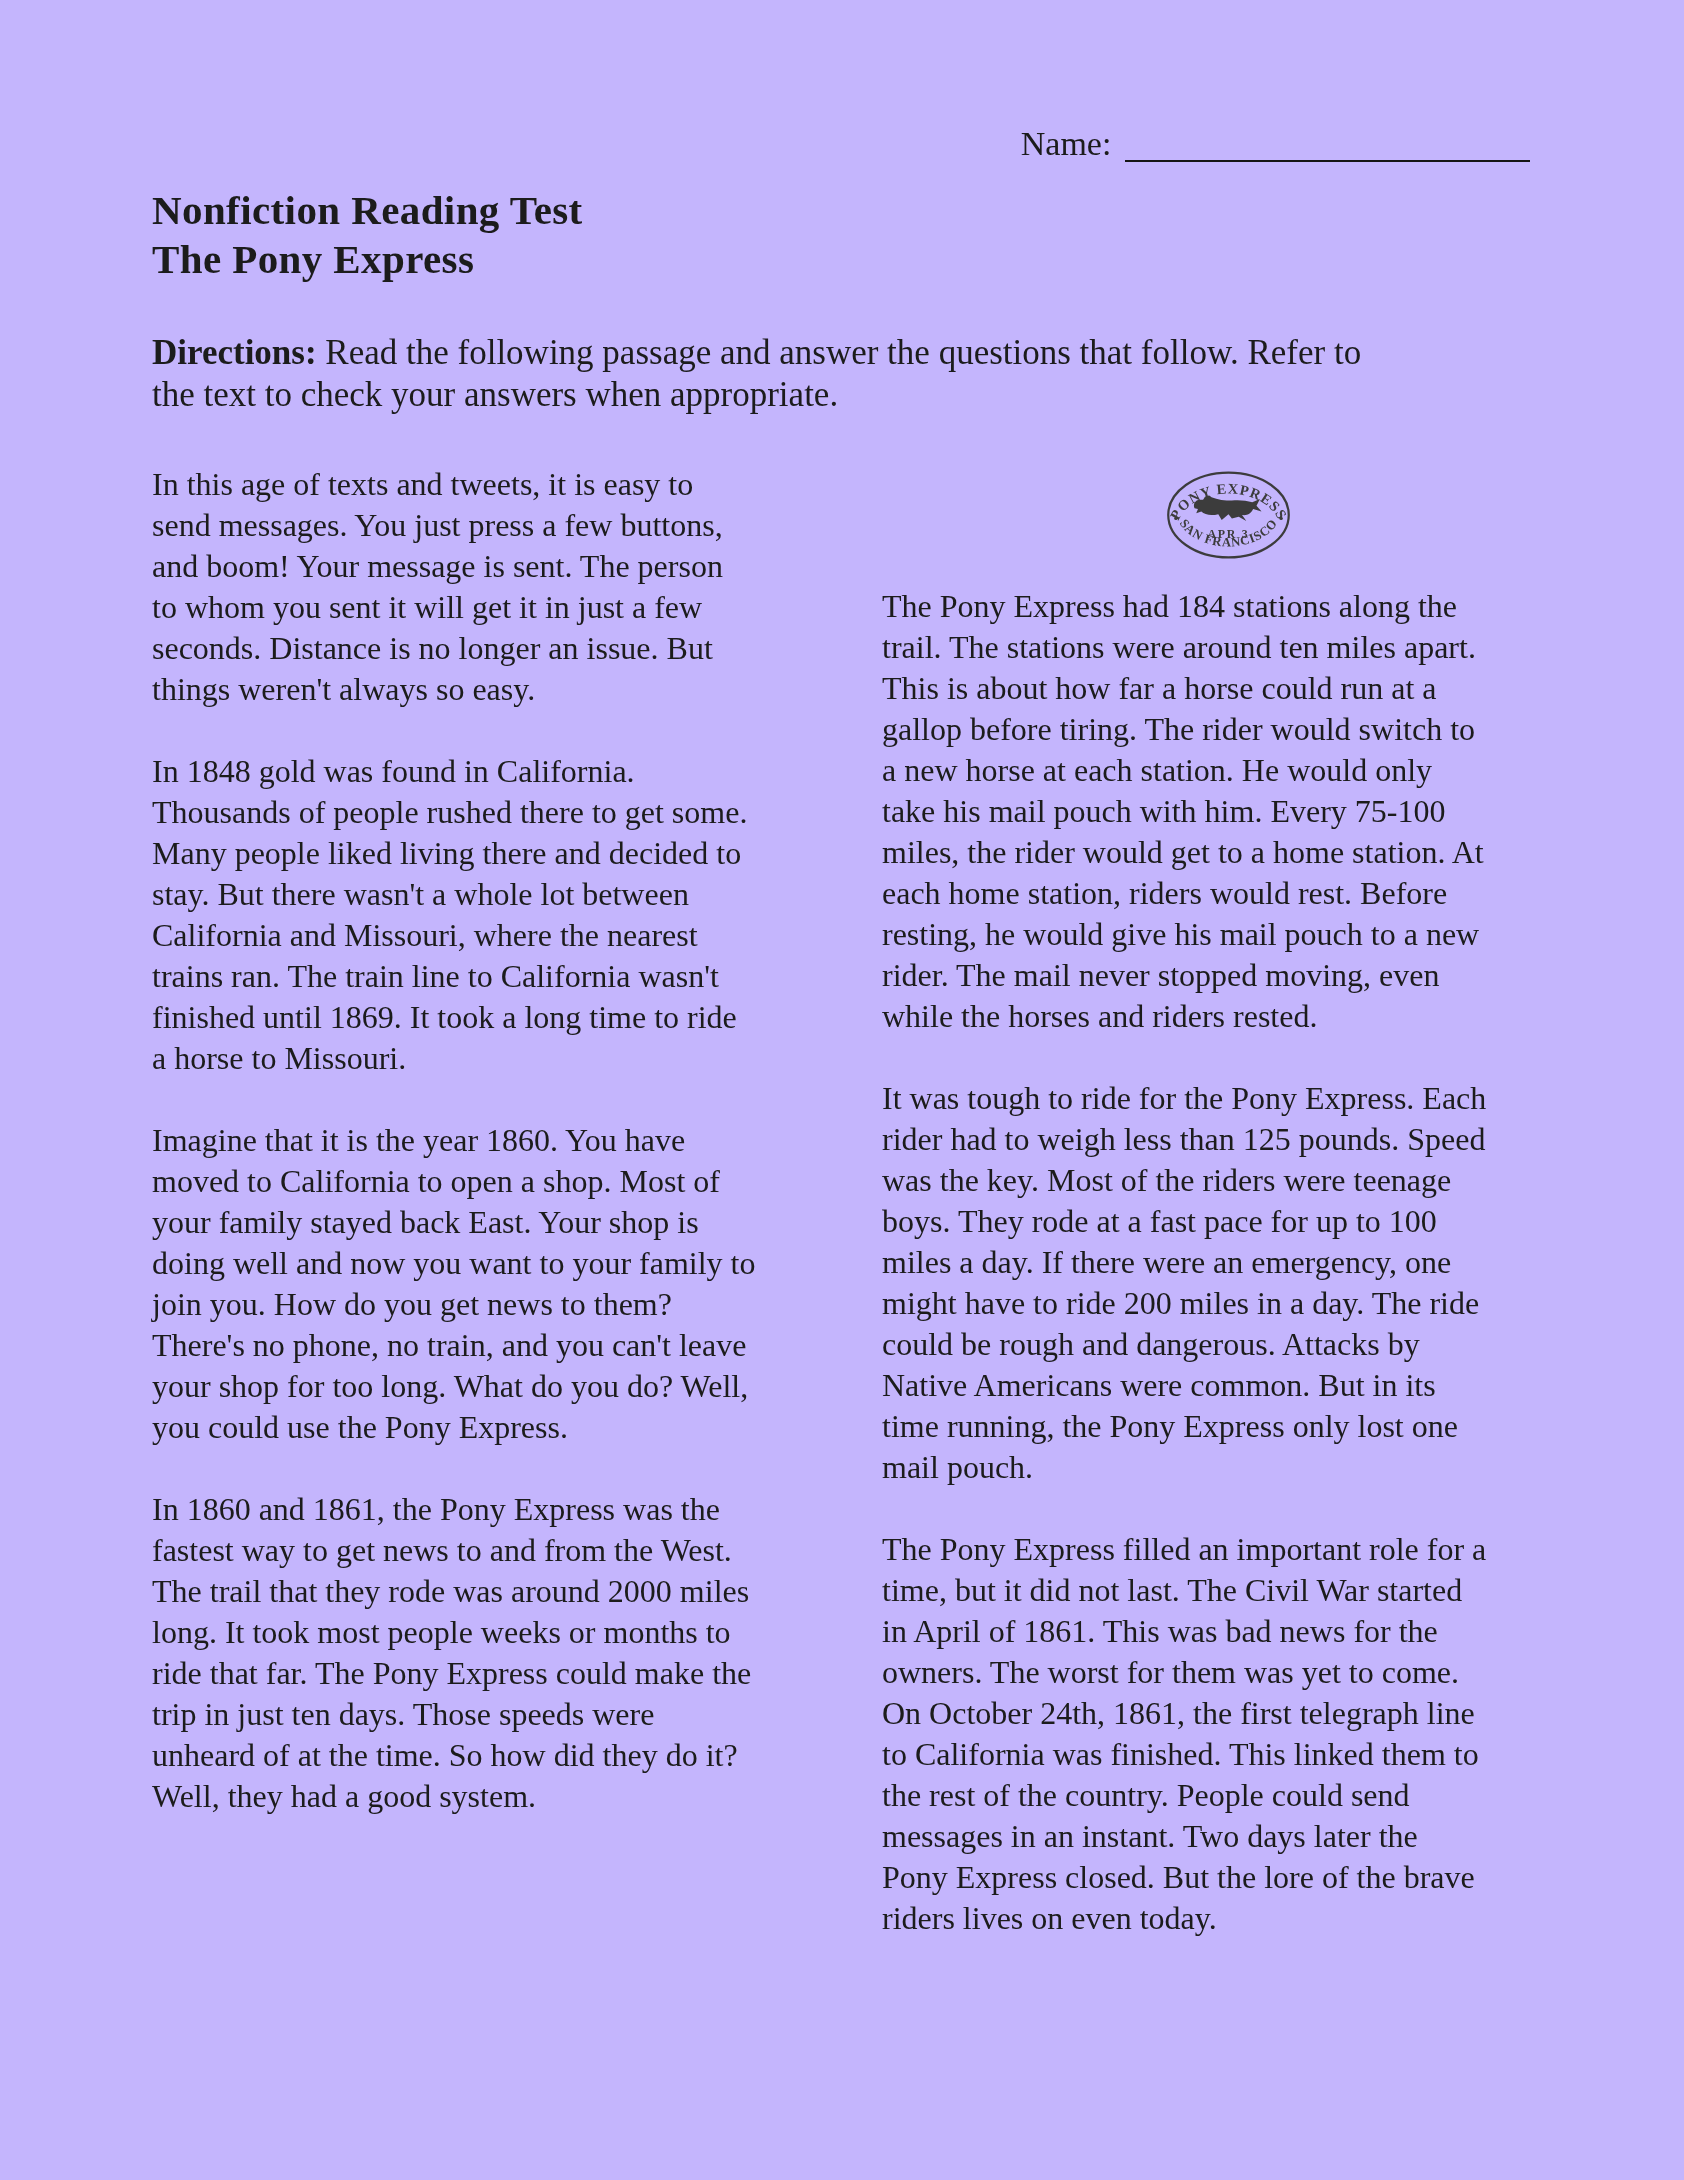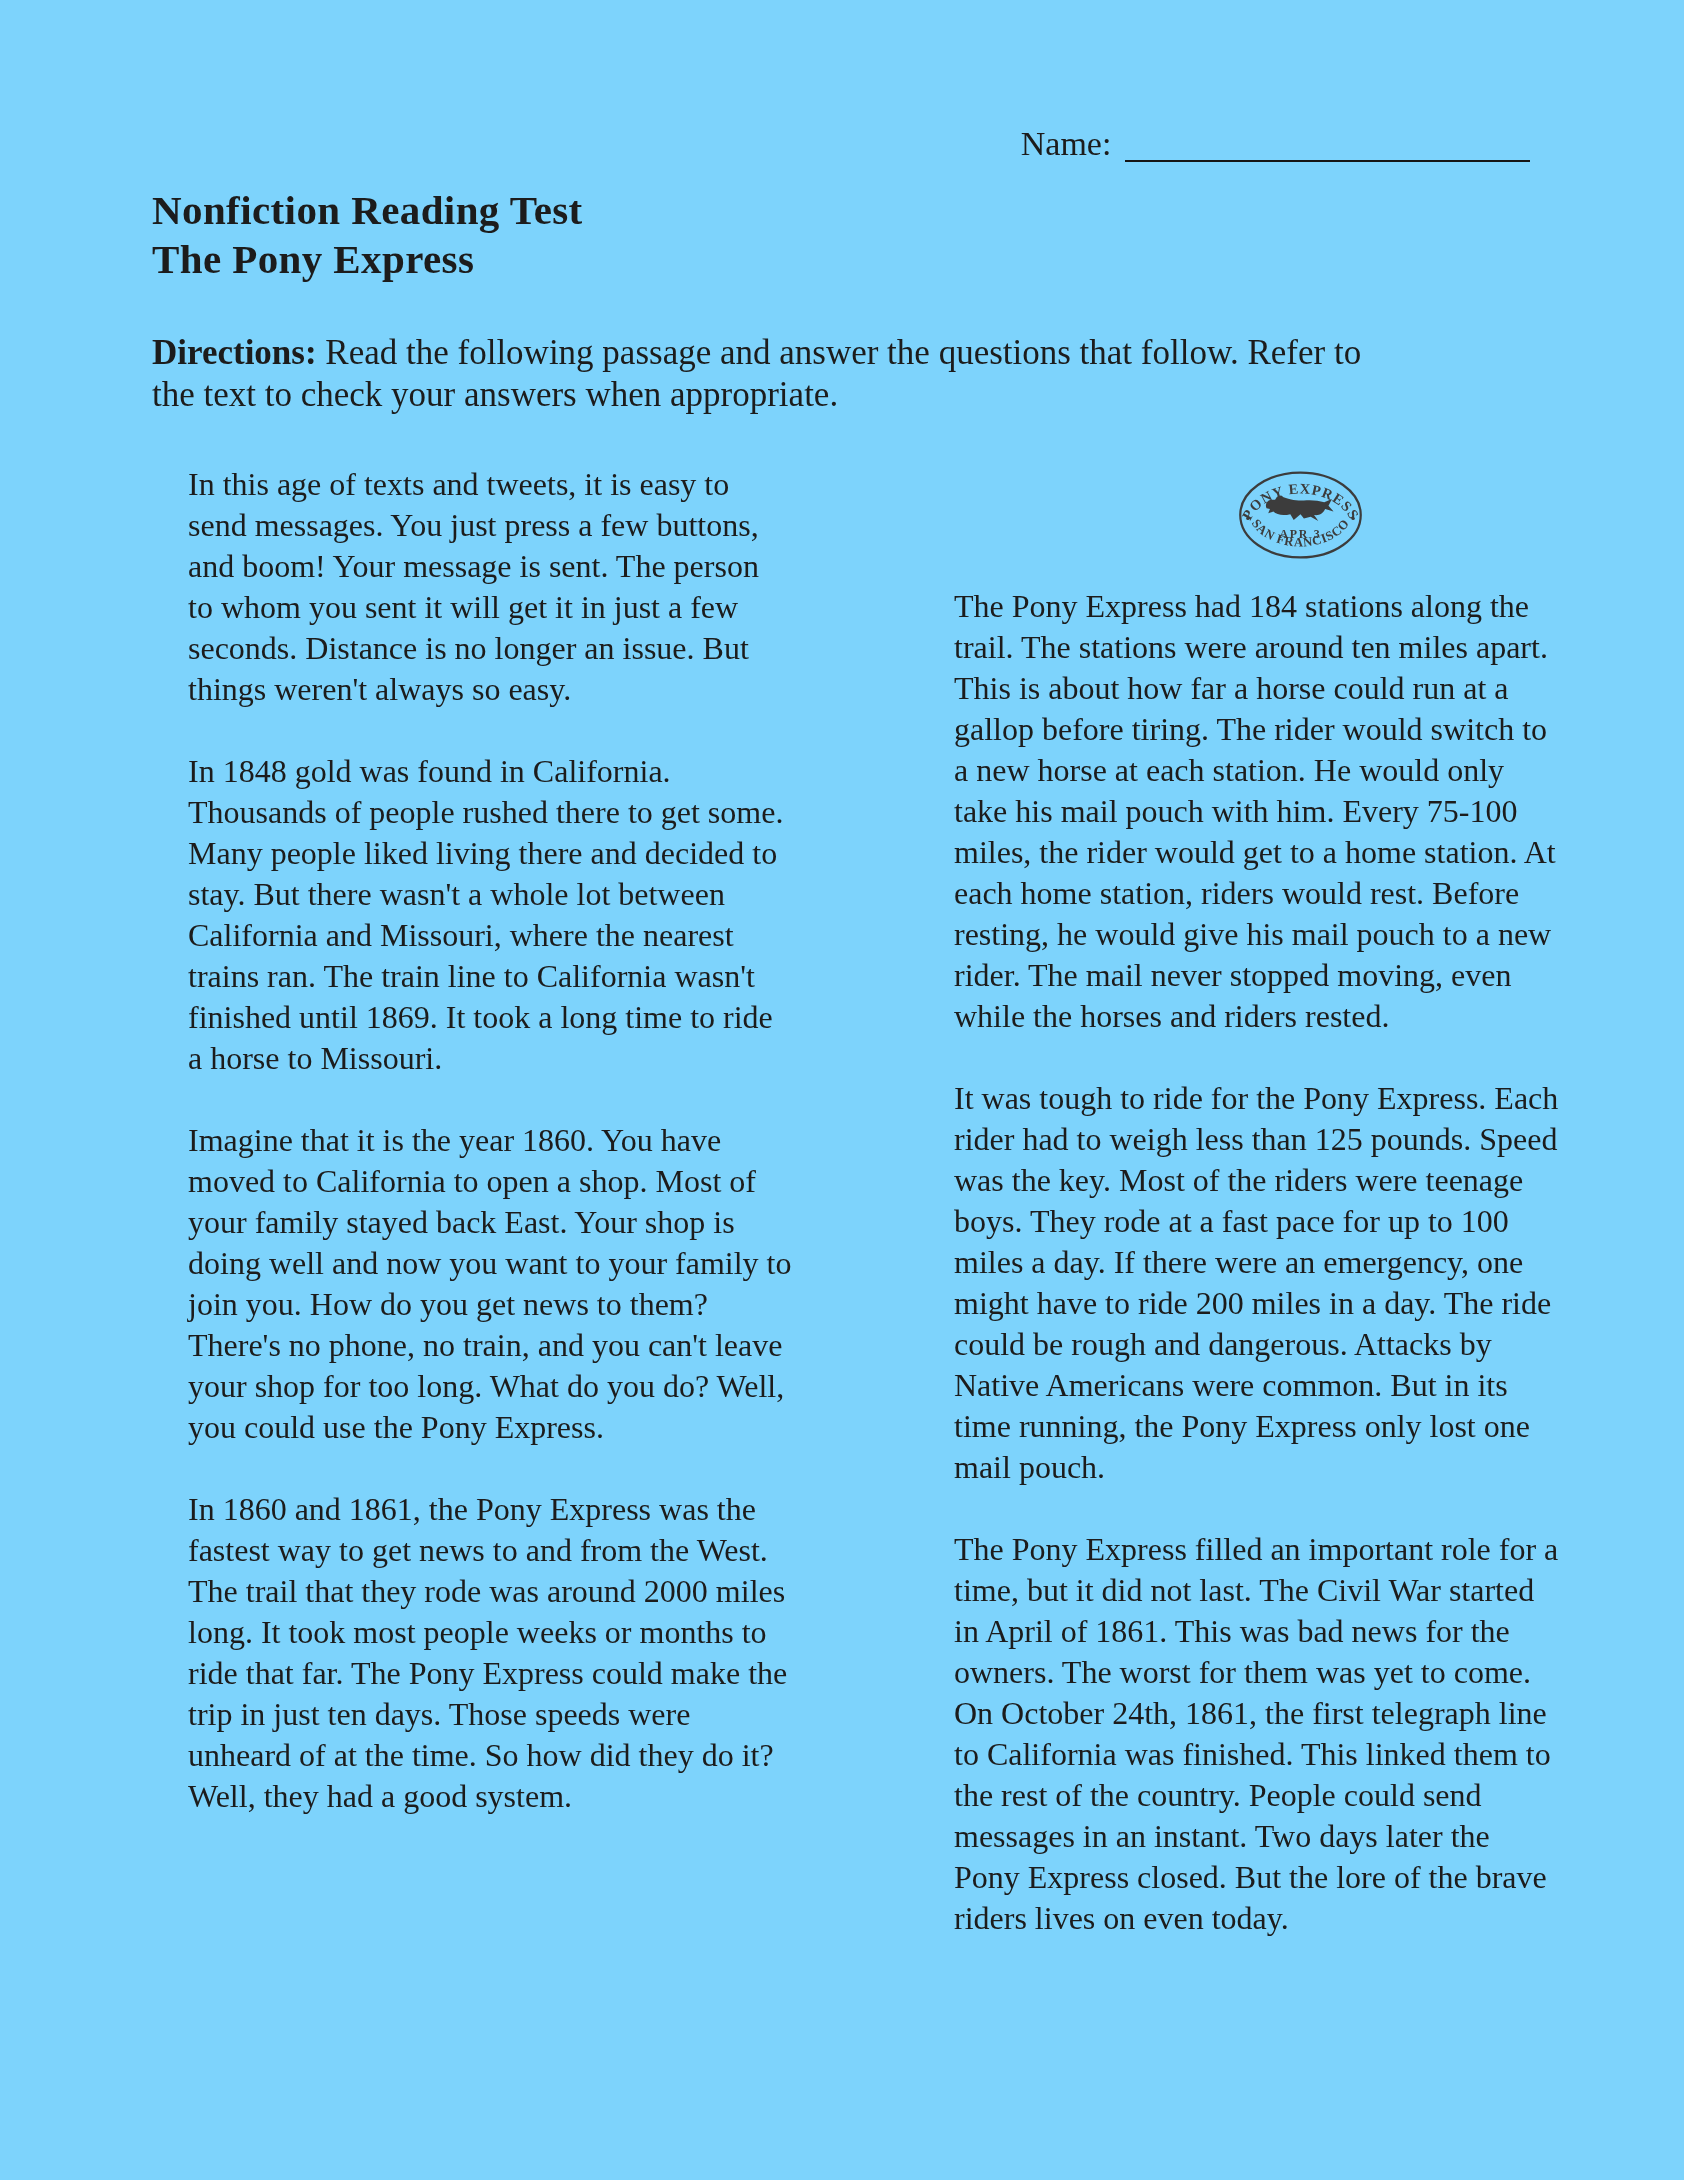--- a/index.html
+++ b/index.html
@@ -4,21 +4,21 @@
 <style>
   html, body {
     margin: 0;
     padding: 0;
     background: #ffffff;
   }
   .page {
     position: relative;
     width: 1685px;
     height: 2181px;
-    background: #7dd3fc;
+    background: #c4b5fd;
     box-sizing: border-box;
     padding: 0 112px 0 152px;
     color: #1c1c1c;
     font-family: "Liberation Serif", "DejaVu Serif", serif;
     overflow: hidden;
   }
   .name-row {
     padding-top: 126px;
     display: flex;
     justify-content: flex-end;
@@ -50,21 +50,20 @@
     white-space: pre;
   }
   .columns {
     display: flex;
     gap: 38px;
     margin-top: 48px;
   }
   .column {
     width: 692px;
     flex: 0 0 692px;
-    margin-left: 36px;
   }
   .para {
     margin: 0 0 41px 0;
     font-size: 32px;
     line-height: 41px;
     white-space: pre;
   }
   .stamp-wrap {
     width: 129px;
     margin: 5.1px auto 25.6px auto;

